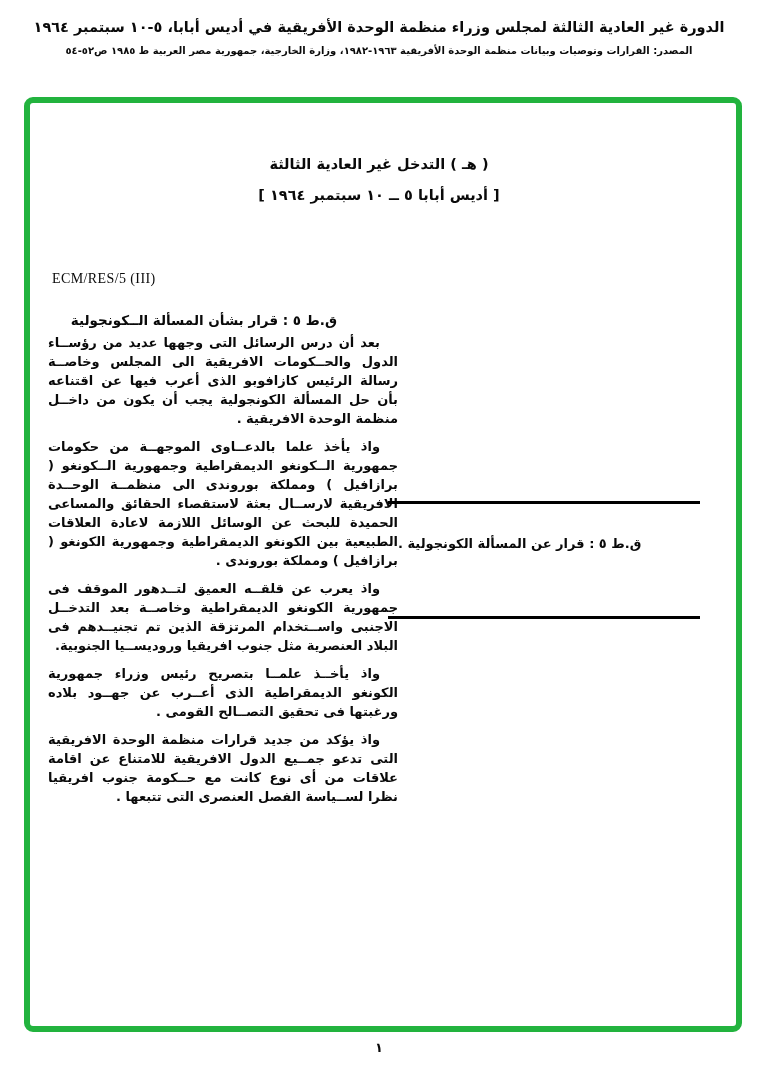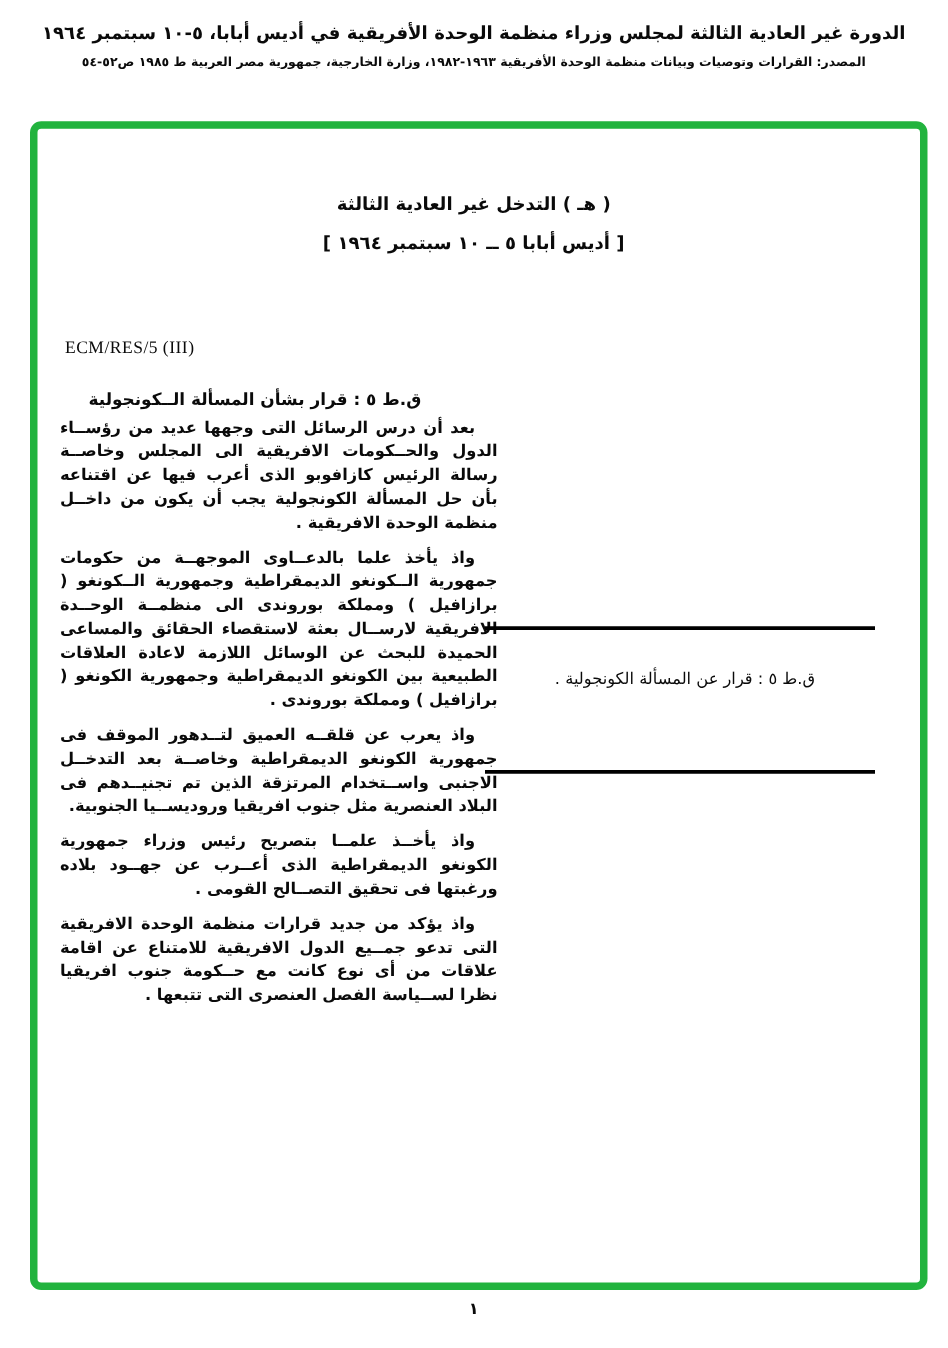--- a/index.html
+++ b/index.html
@@ -99,22 +99,22 @@
     background: #000;
   }
   .margin-rule.top { top: 501px; }
   .margin-rule.bottom { top: 616px; }
   .margin-notes {
     position: absolute;
     left: 398px;
     top: 526px;
     width: 300px;
     direction: rtl;
-    text-align: center;
-    font-weight: normal;
+    text-align: left;
+    font-weight: bold;
     font-size: 13px;
     line-height: 35px;
   }
   .page-number {
     position: absolute;
     top: 1040px;
     left: 0;
     width: 758px;
     text-align: center;
     font-weight: bold;

